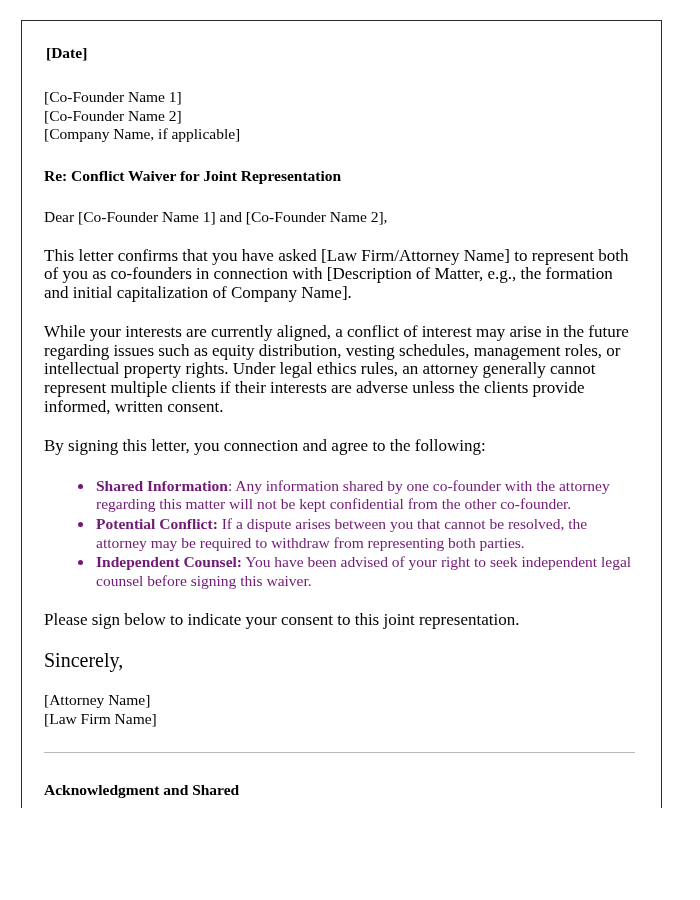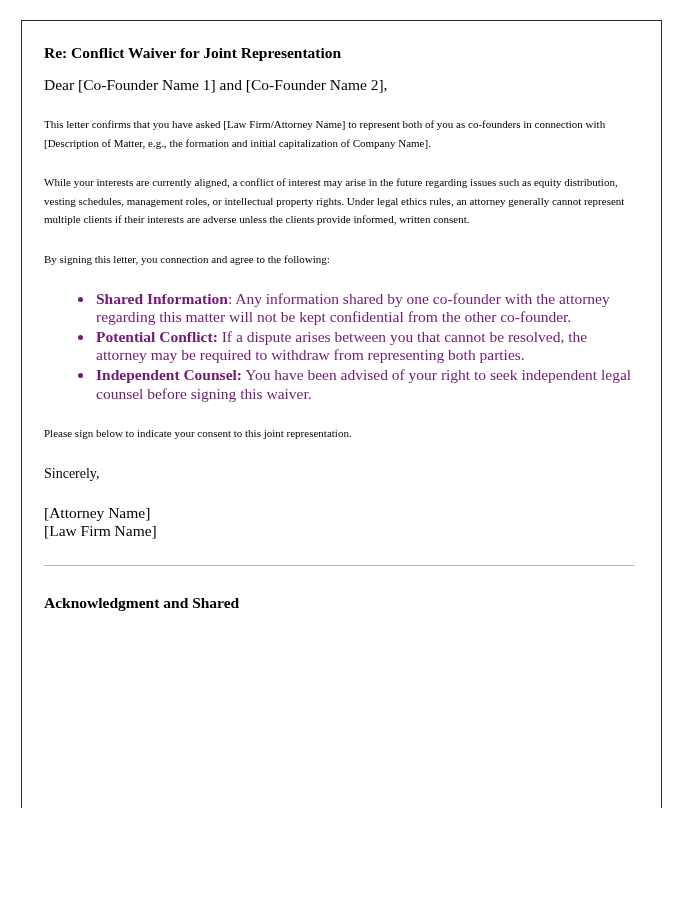--- a/index.html
+++ b/index.html
@@ -48,50 +48,50 @@
     color: #000000;
     line-height: 18.5px;
     margin: 0 0 22px 0;
   }
   .addr-line { display: block; white-space: pre; }
   .subject {
     font-weight: bold;
     font-size: 15.5px;
     color: #000000;
     line-height: 19px;
-    margin: 0 0 13px 0;
+    margin: 0 0 22px 0;
   }
   .salutation {
     font-size: 15.5px;
     color: #000000;
     line-height: 19px;
     margin: 0 0 21px 0;
   }
   p.body-para {
-    font-size: 11px;
+    font-size: 17px;
     color: #000000;
     line-height: 18.6px;
     margin: 0 0 21px 0;
     text-align: left;
   }
   ul.terms-list {
     list-style: disc outside;
     margin: 0 0 21px 0;
     padding-left: 50px;
   }
   ul.terms-list li {
     font-size: 15.5px;
     color: #701a75;
     line-height: 18.6px;
     margin: 0 0 1px 0;
     padding-left: 2px;
   }
   ul.terms-list li .lead { font-weight: bold; }
   .sign-off {
-    font-size: 14px;
+    font-size: 20px;
     color: #000000;
     line-height: 19px;
     margin: 0 0 21px 0;
   }
   .signature-block {
     font-size: 15.5px;
     color: #000000;
     line-height: 18.5px;
     margin: 0 0 24px 0;
   }
@@ -110,21 +110,27 @@
     margin: 0 0 22px 0;
   }
 </style>
 </head>
 <body>
 
 <div class="page-wrap">
   <div class="page">
     <div class="page-inner">
 
+      <div class="doc-date">[Date]</div>
 
+      <div class="addr-block">
+        <span class="addr-line">[Co-Founder Name 1]</span>
+        <span class="addr-line">[Co-Founder Name 2]</span>
+        <span class="addr-line">[Company Name, if applicable]</span>
+      </div>
 
       <div class="subject">Re: Conflict Waiver for Joint Representation</div>
 
       <div class="salutation">Dear [Co-Founder Name 1] and [Co-Founder Name 2],</div>
 
       <p class="body-para">This letter confirms that you have asked [Law Firm/Attorney Name] to represent both of you as co-founders in connection with [Description of Matter, e.g., the formation and initial capitalization of Company Name].</p>
       <p class="body-para">While your interests are currently aligned, a conflict of interest may arise in the future regarding issues such as equity distribution, vesting schedules, management roles, or intellectual property rights. Under legal ethics rules, an attorney generally cannot represent multiple clients if their interests are adverse unless the clients provide informed, written consent.</p>
       <p class="body-para">By signing this letter, you connection and agree to the following:</p>
 
       <ul class="terms-list">

